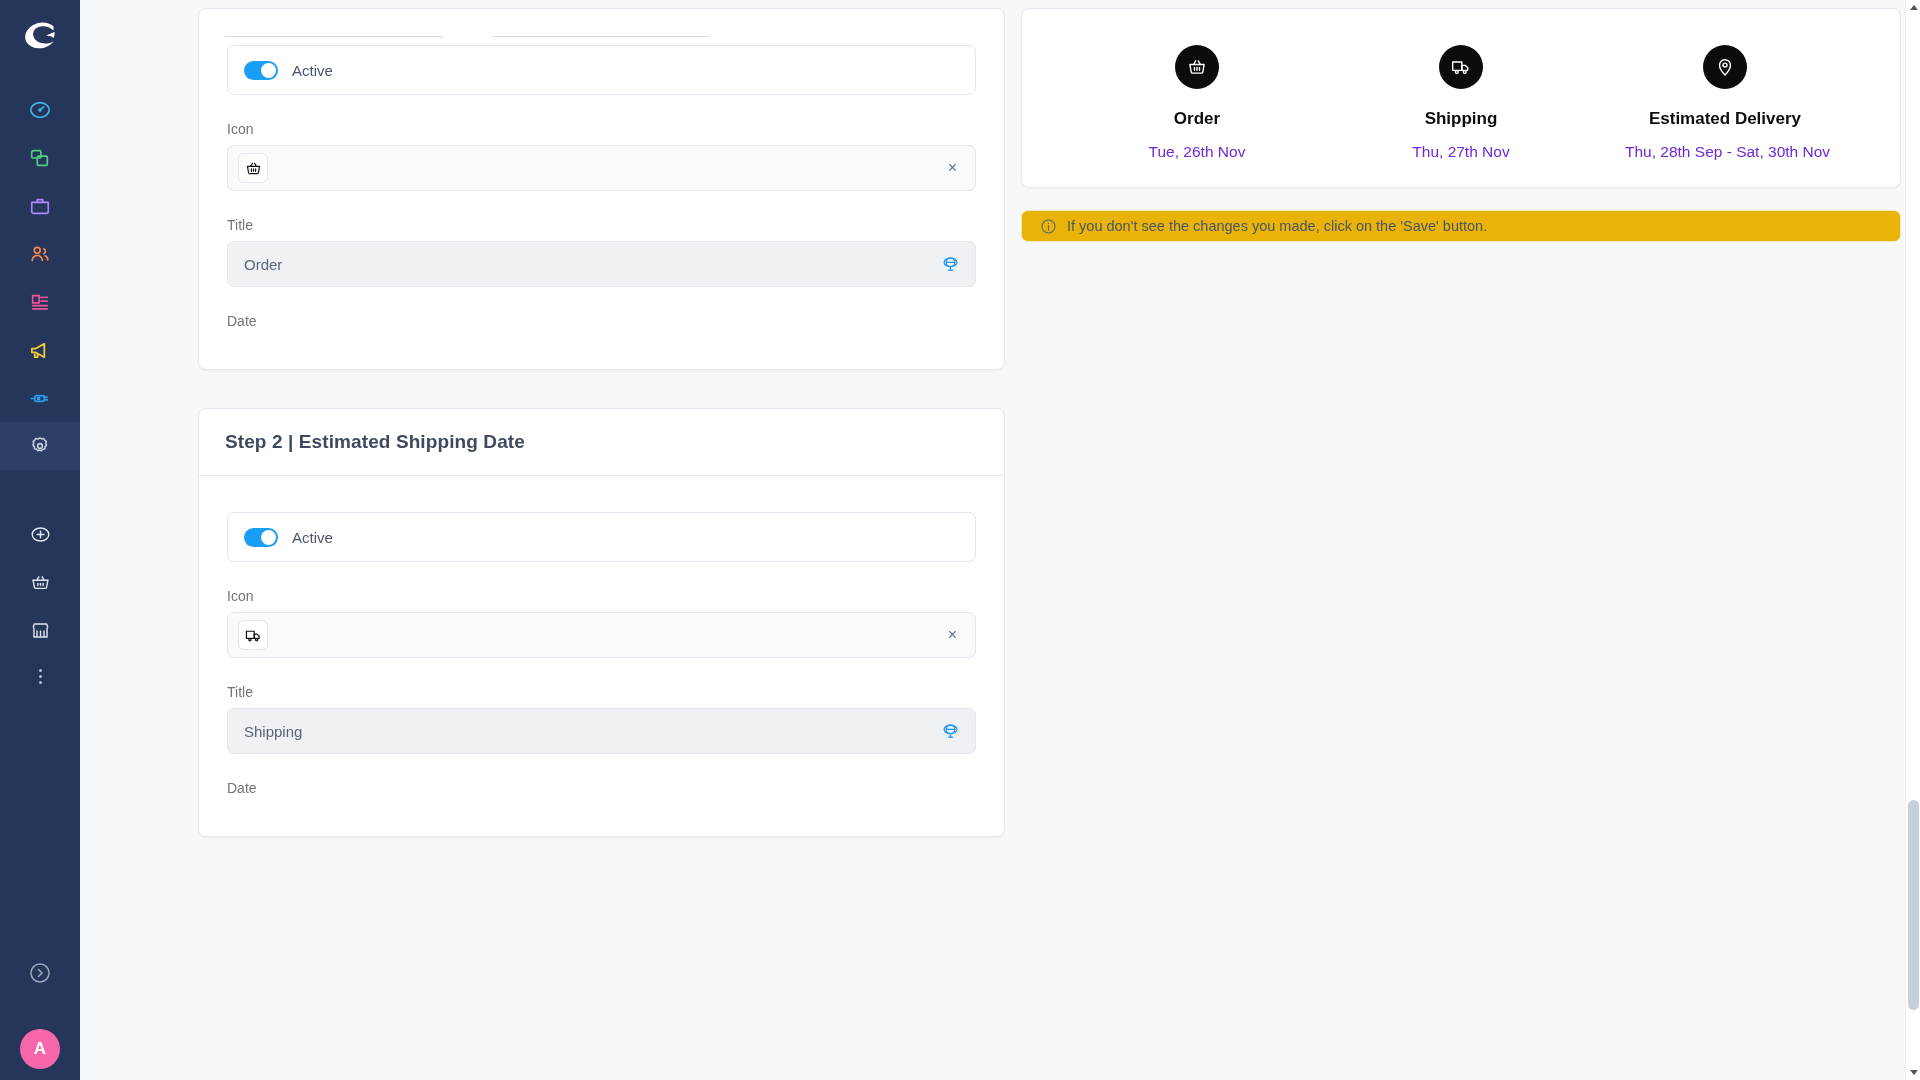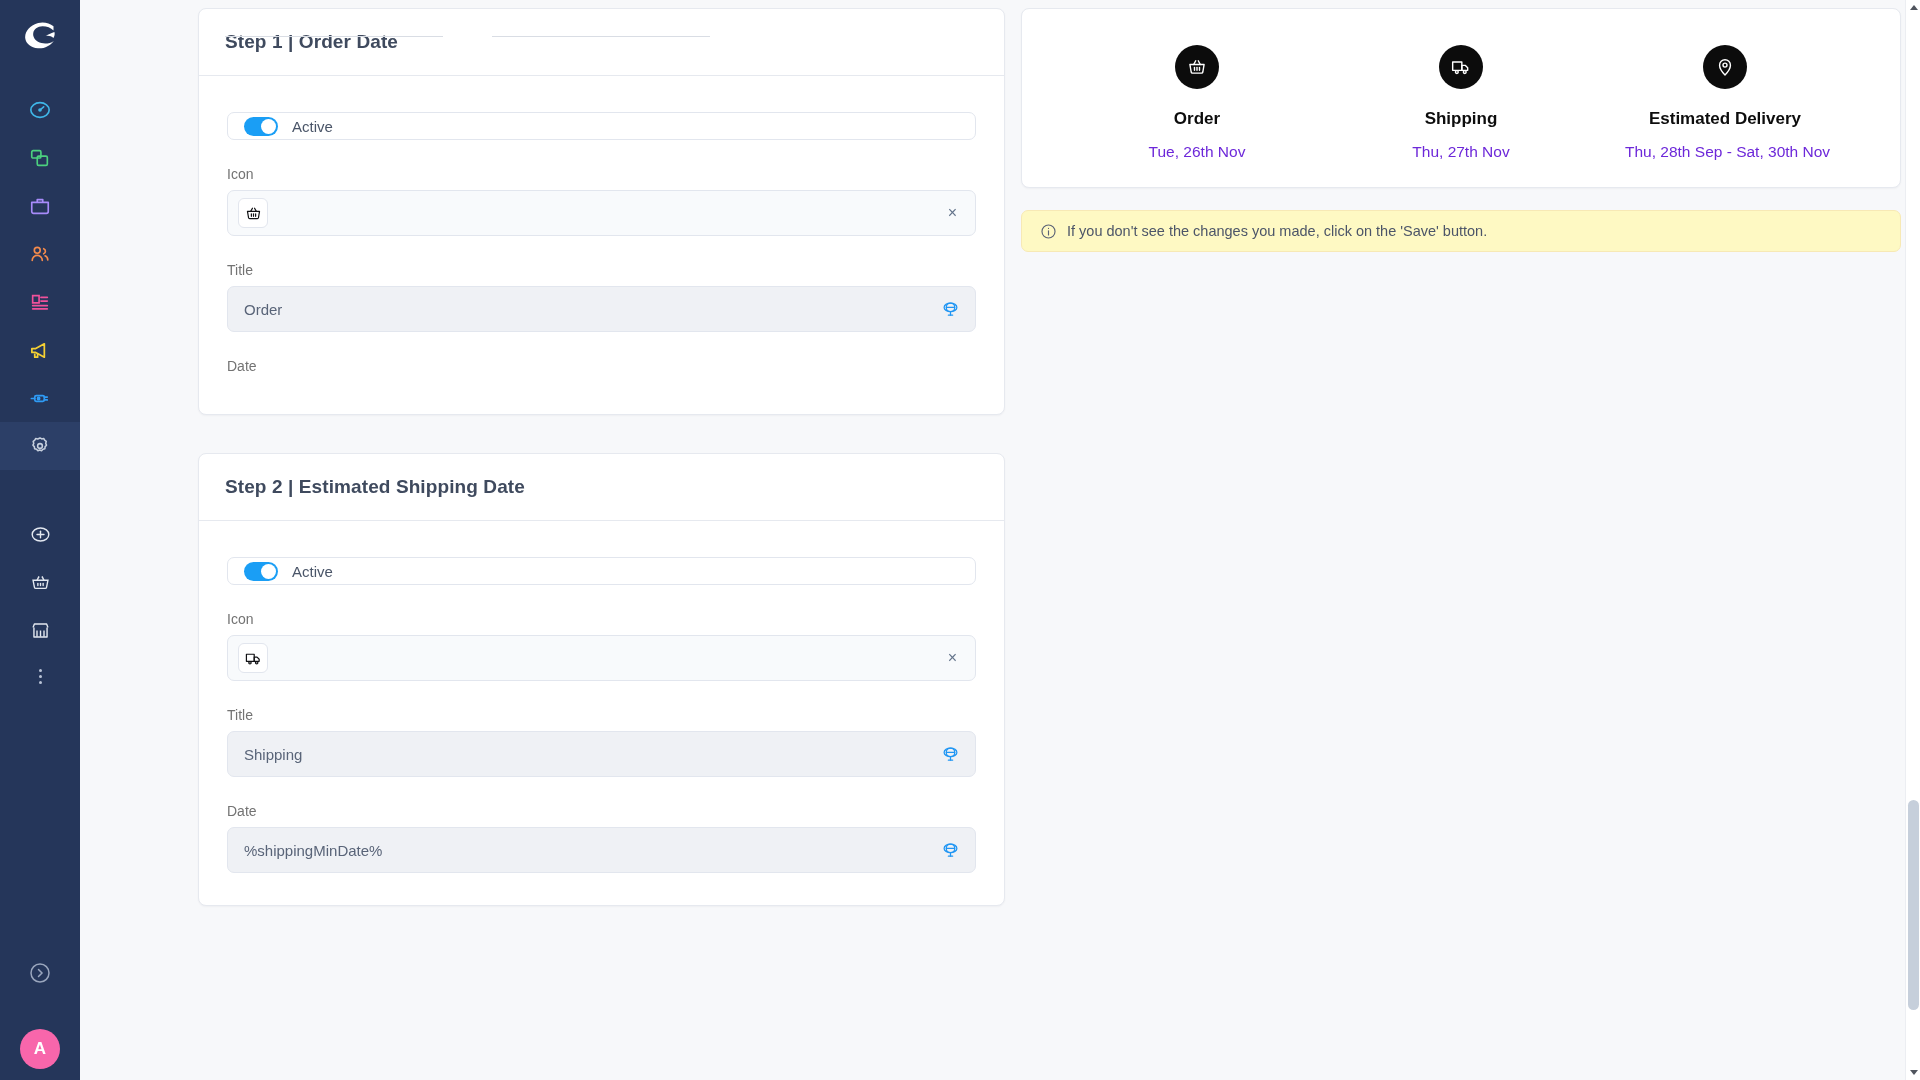--- a/index.html
+++ b/index.html
@@ -83,21 +83,21 @@
   .card-title {
     font-size: 19px; font-weight: bold; color: #3f4a5e;
     letter-spacing: .1px;
   }
   .card-body { padding: 36px 28px 32px 28px; }
 
   
   .toggle-box {
     border: 1px solid #e2e6ee;
     border-radius: 7px;
-    height: 28px;
+    height: 50px;
     display: flex; align-items: center;
     padding: 0 16px;
     background: #fff;
     margin-bottom: 26px;
   }
   .switch {
     width: 34px; height: 19px; border-radius: 10px;
     background: #1a9ef5; position: relative;
     flex: 0 0 34px; cursor: pointer;
   }
@@ -194,24 +194,24 @@
     height: 36px;
     display: flex; align-items: center;
     padding: 0 13px;
     font-size: 14.5px; color: #1f2430;
   }
   .cutoff .ci { margin-right: 6px; display:flex; }
   .cutoff b { font-weight: bold; margin-right: 5px; }
 
   .notice {
     margin-top: 22px;
-    background: #fef9c3;
+    background: #eab308;
     border: 1px solid #f7e9b5;
     border-radius: 7px;
-    height: 42px;
+    height: 32px;
     display: flex; align-items: center;
     padding: 0 18px;
     font-size: 14.5px; color: #4c5568;
   }
   .notice .ni { margin-right: 10px; display:flex; }
 
   
   .scrollbar {
     position: absolute; right: 0; top: 0;
     width: 15px; height: 1080px;
@@ -367,23 +367,20 @@
       <div class="avatar">A</div>
     </div>
   </div>
 
   <div class="main">
     <div class="content">
 
       <div class="col-left">
 
         <div class="card" style="margin-bottom:38px;">
-          <div class="card-header">
-            <div class="card-title">Step 1 | Order Date</div>
-          </div>
           <div class="card-body">
 
             <div class="toggle-box">
               <div class="switch">
                   <span class="knob"></span>
                 </div>
               <span class="toggle-label">Active</span>
             </div>
 
             <div class="field-block">
@@ -465,32 +462,20 @@
                       <path d="M6.2 9 h11.6"></path>
                       <path d="M12 15 v5"></path>
                       <path d="M9 20 h6"></path>
                   </svg>
                 </span>
               </div>
             </div>
 
             <div class="field-block">
               <span class="field-label">Date</span>
-              <div class="text-field">
-                <span class="val">%shippingMinDate%</span>
-                <span class="globe-btn">
-                  <svg width="17" height="17" viewBox="0 0 24 24" fill="none" stroke="#2196f3" stroke-width="1.8" stroke-linecap="round">
-                    <circle cx="12" cy="9" r="6"></circle>
-                      <path d="M12 3 a9 6 0 0 0 0 12 a9 6 0 0 0 0 -12"></path>
-                      <path d="M6.2 9 h11.6"></path>
-                      <path d="M12 15 v5"></path>
-                      <path d="M9 20 h6"></path>
-                  </svg>
-                </span>
-              </div>
             </div>
 
           </div>
         </div>
 
       </div>
 
       <div class="col-right">
 
         <div class="card">

